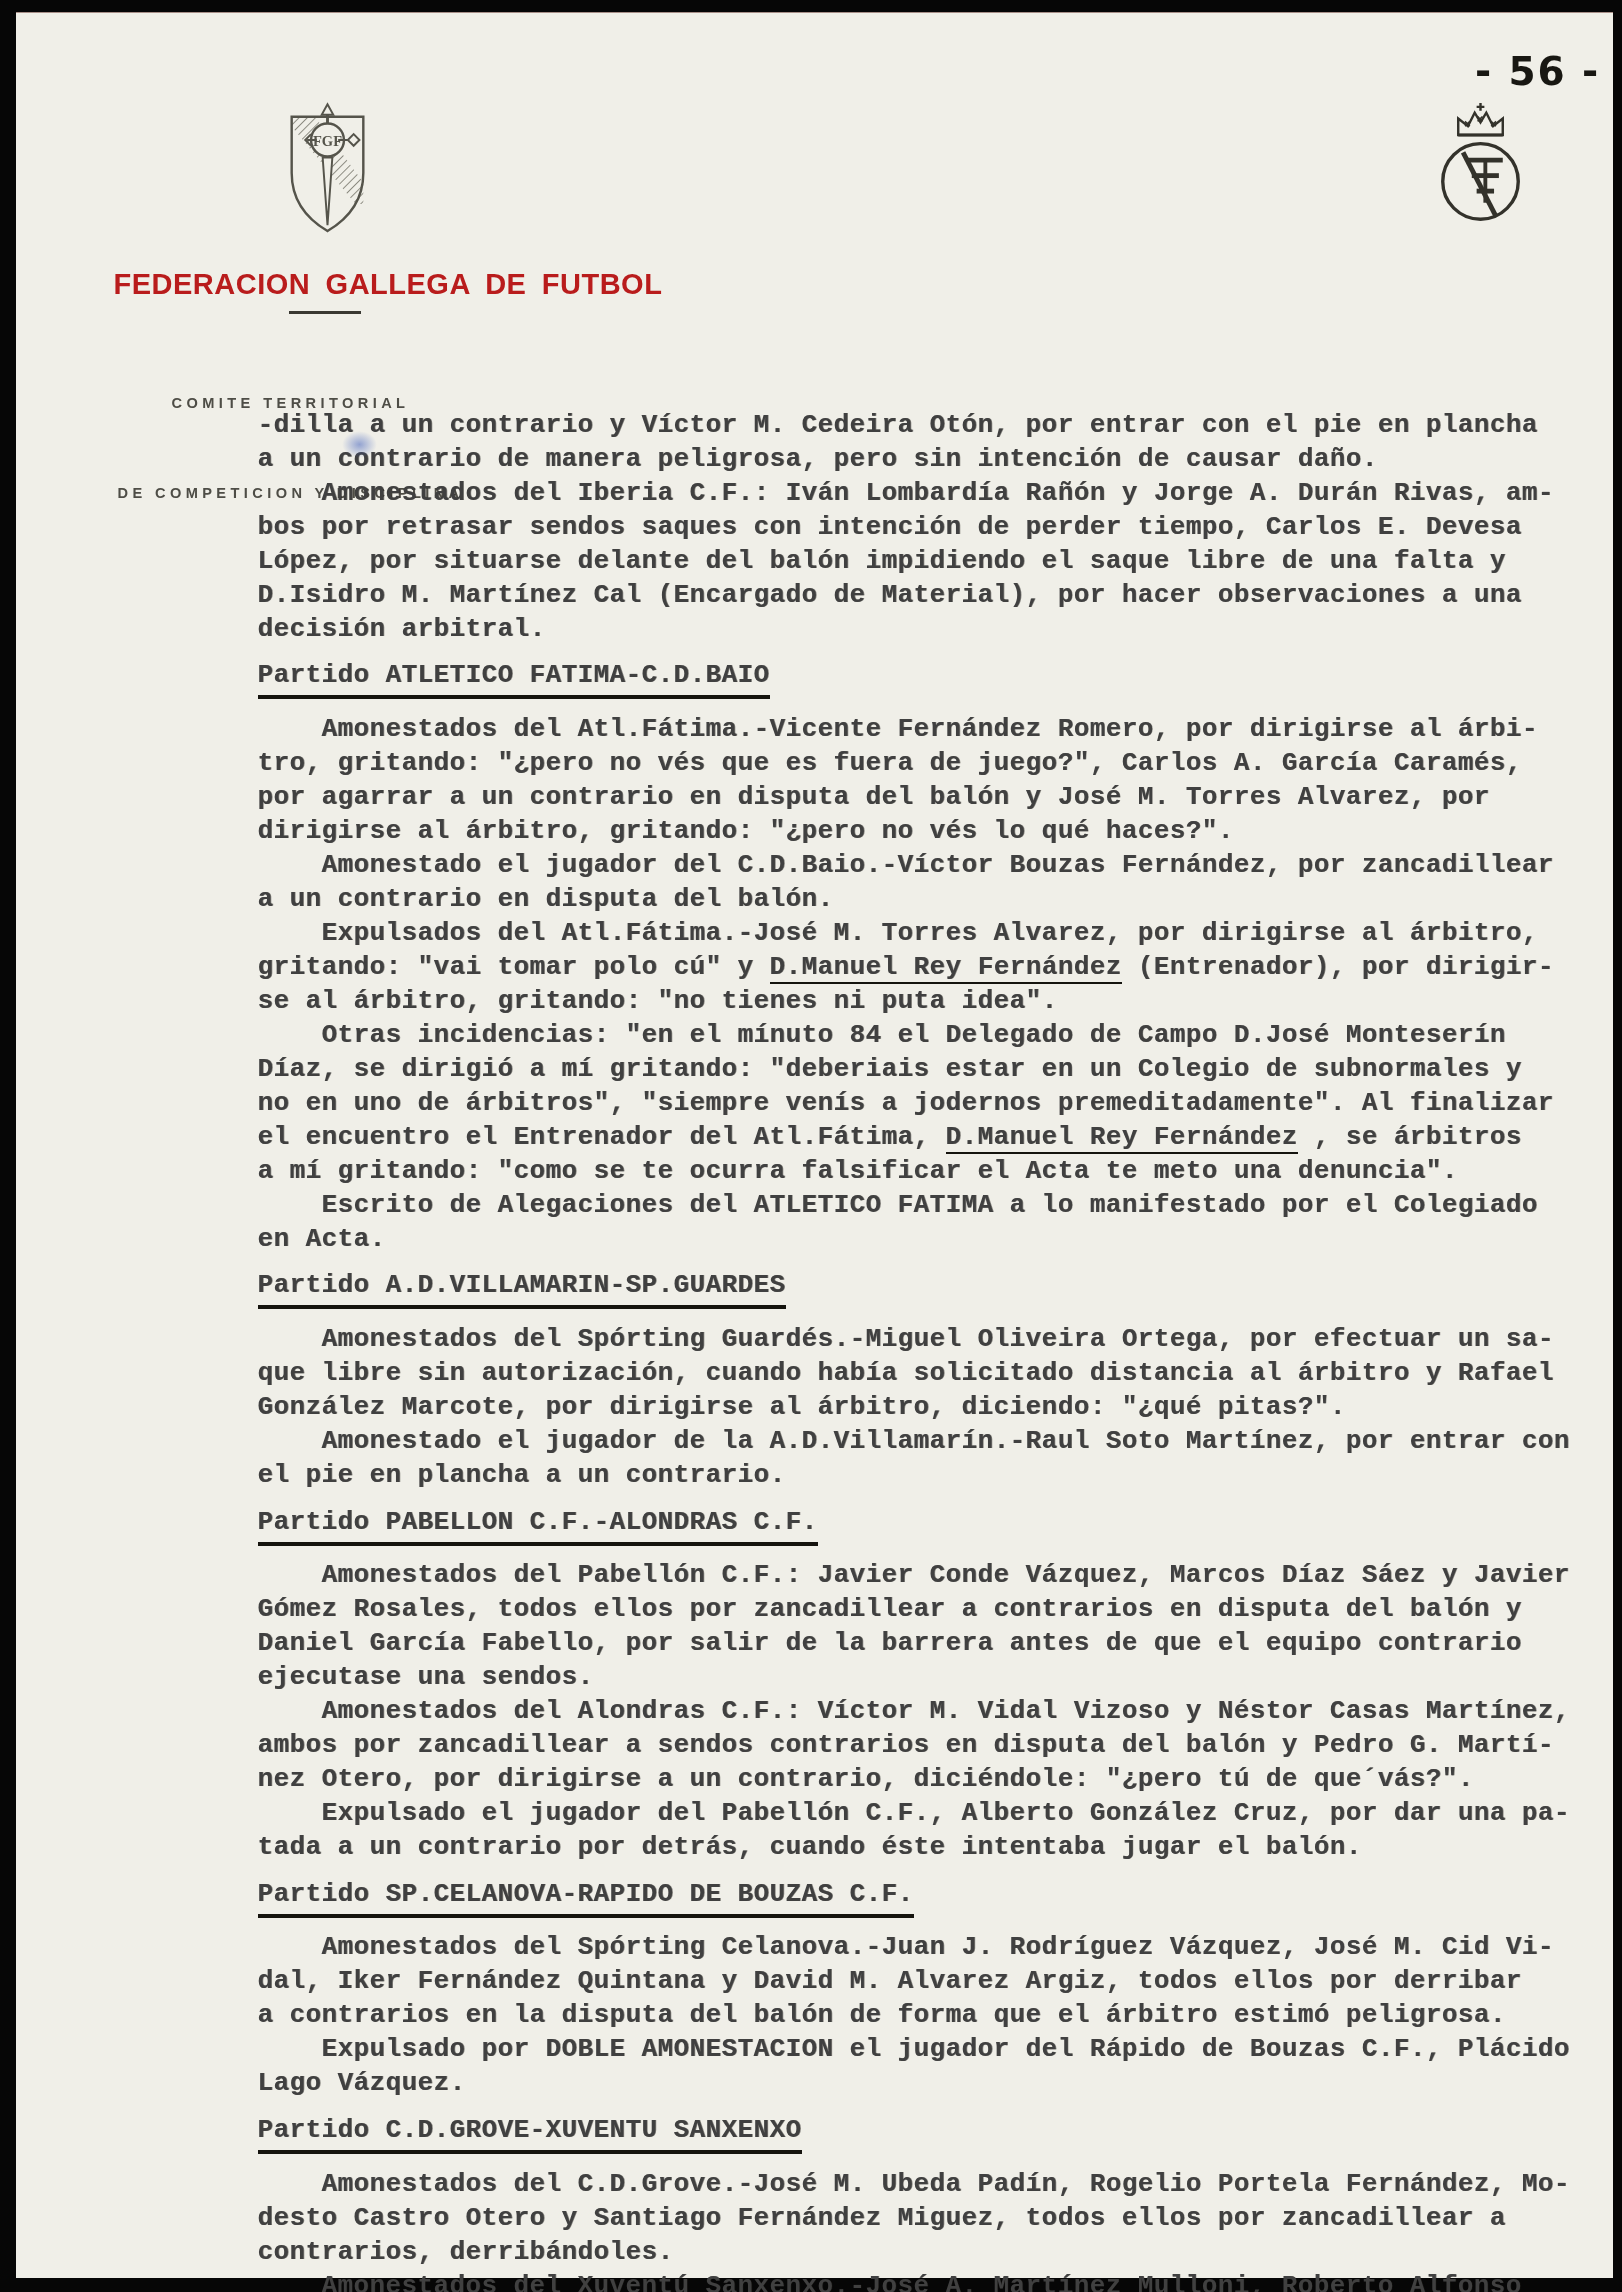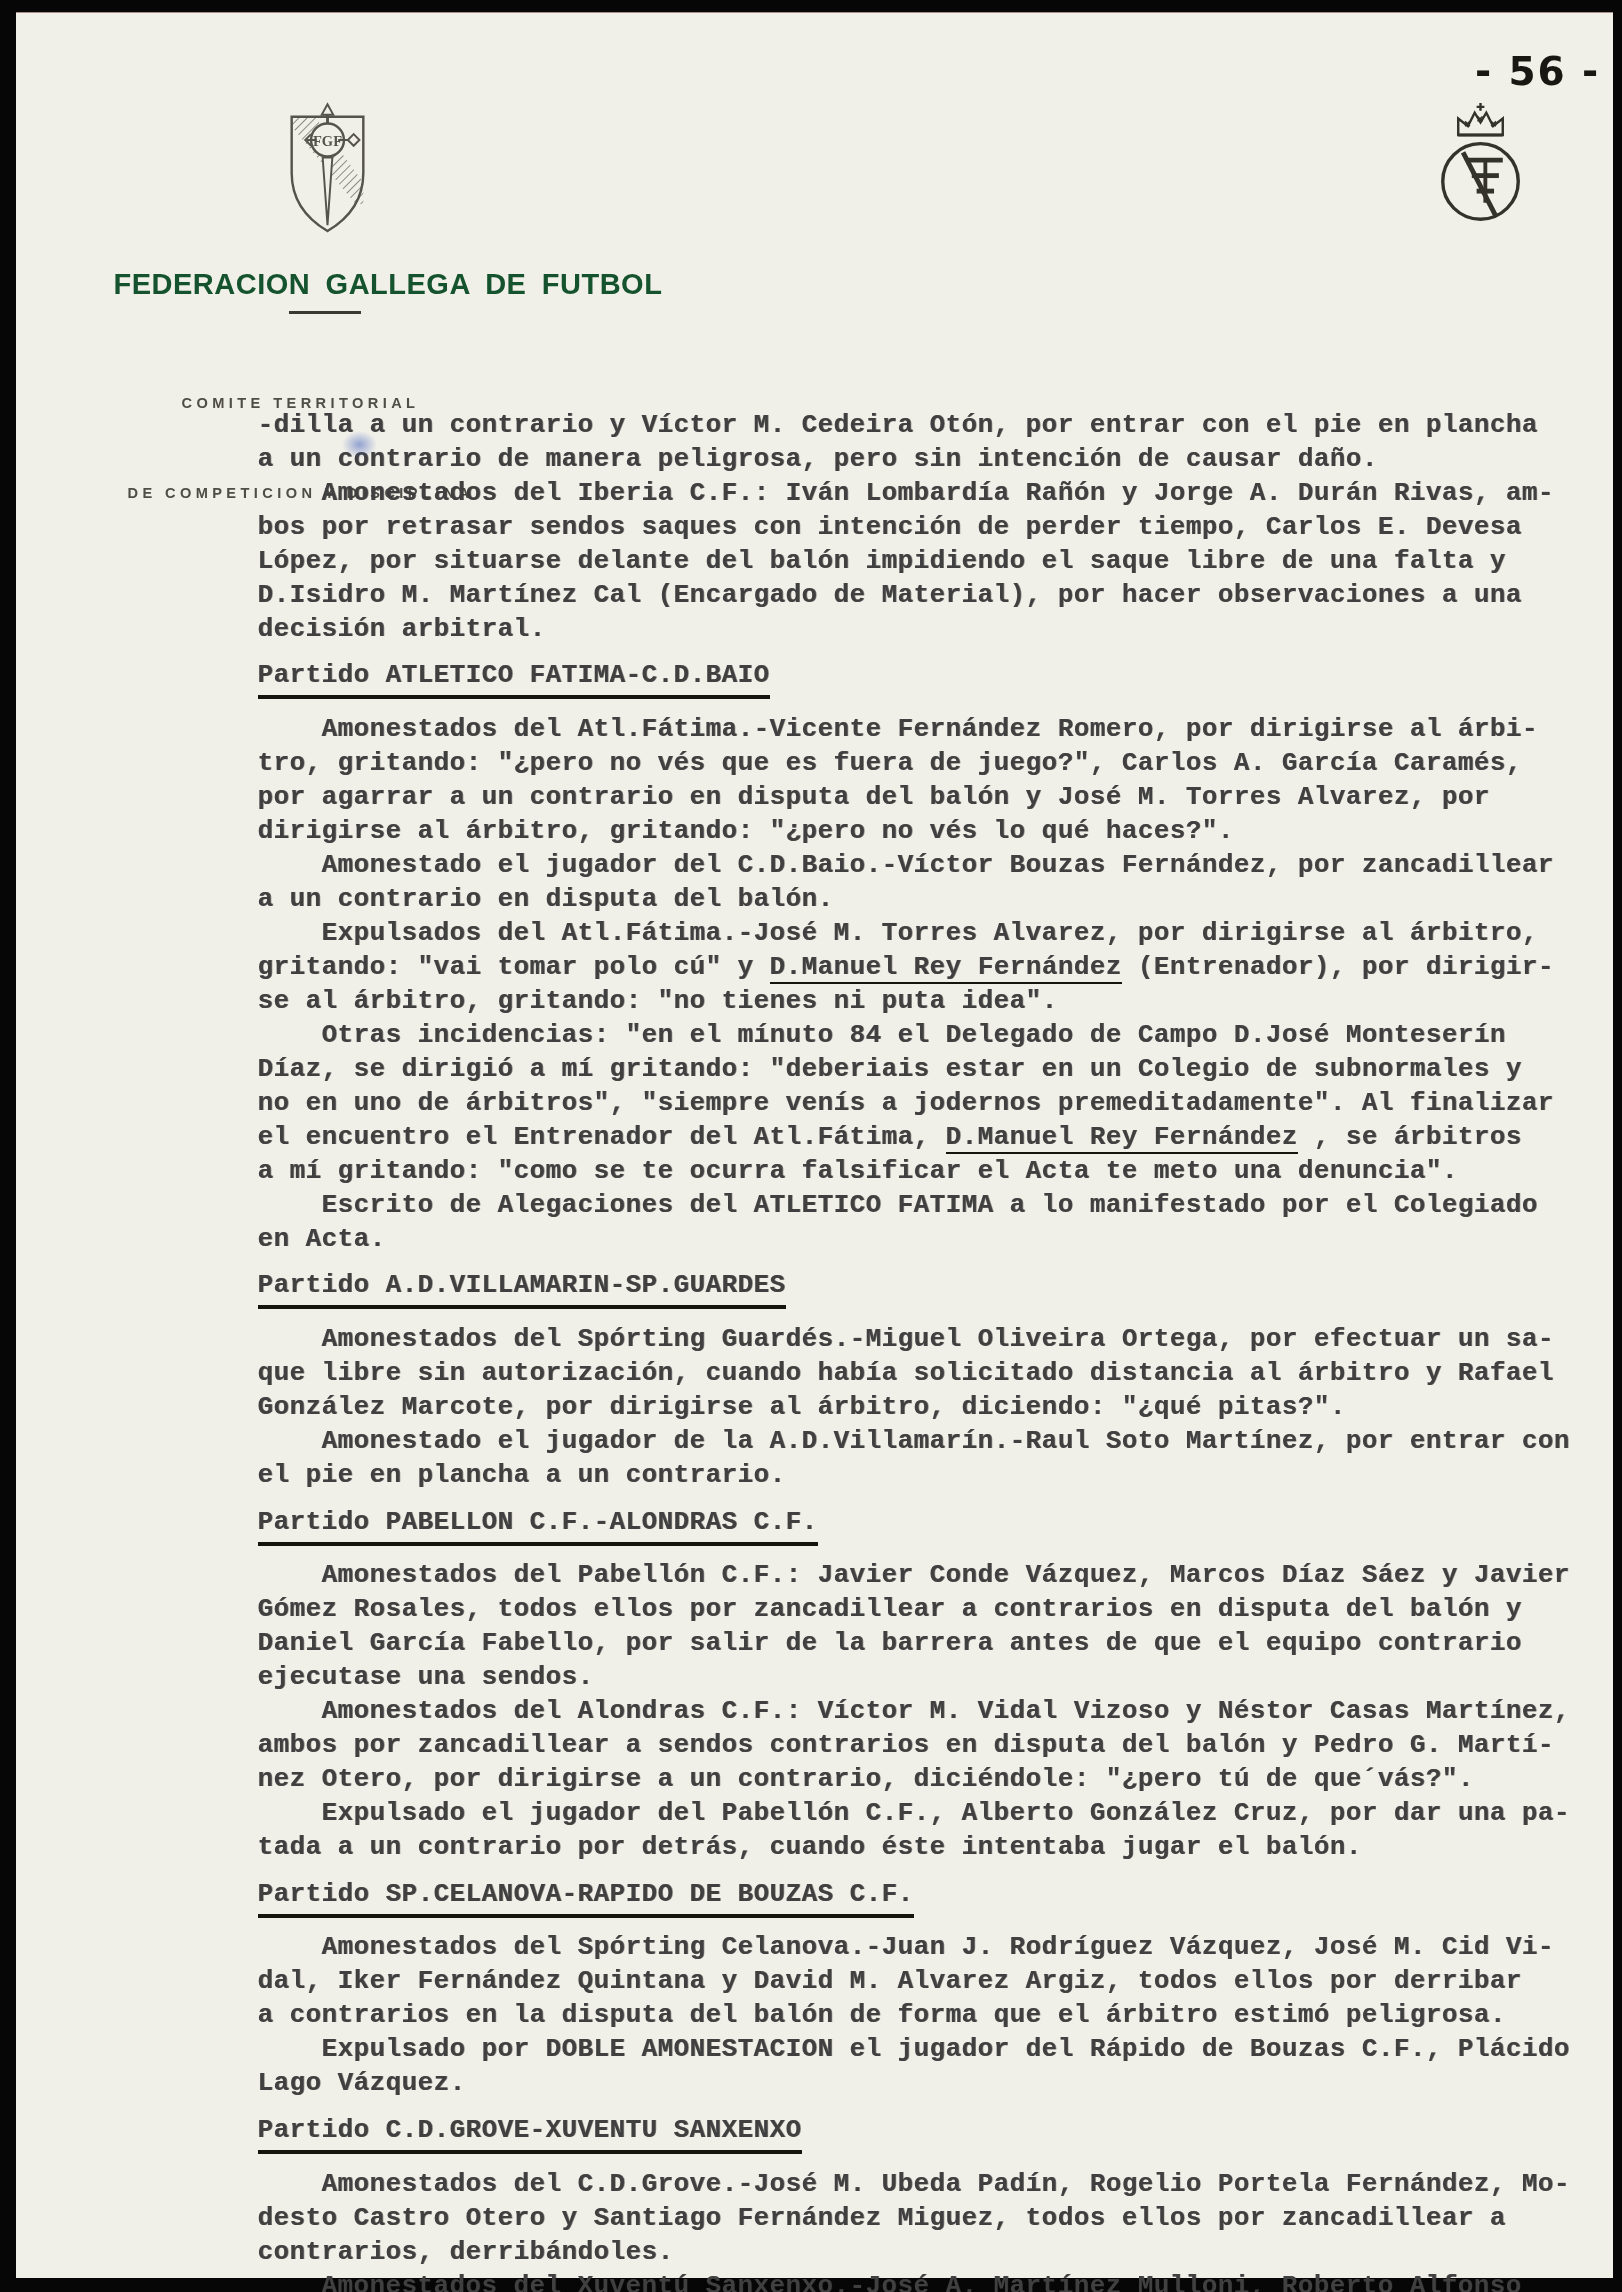--- a/index.html
+++ b/index.html
@@ -2,24 +2,24 @@
 <html><head>
 <meta charset="utf-8">
 <style>
   html,body{margin:0;padding:0;background:#222;}
   .screen{position:relative;width:1622px;height:2293px;background:#060606;overflow:hidden;
           font-family:"Liberation Mono",monospace;}
   .paper{position:absolute;left:15.5px;top:11.6px;right:8.7px;bottom:14.6px;background:#f0efe8;}
   .paper::before{content:"";position:absolute;left:0;top:0;right:0;height:1.9px;background:#6e4038;opacity:.55;}
   
   .org-title{position:absolute;left:98px;top:256px;font-family:"Liberation Sans",sans-serif;
-             font-size:29px;font-weight:700;letter-spacing:0.5px;word-spacing:6.8px;color:#14532d;
+             font-size:29px;font-weight:700;letter-spacing:0.5px;word-spacing:6.8px;color:#b91c1c;
              white-space:pre;}
   .org-divider{position:absolute;left:273px;top:299px;width:72px;height:3.9px;background:#3a3932;}
-  .committee{position:absolute;left:53px;top:316px;width:464px;text-align:center;
+  .committee{position:absolute;left:43px;top:316px;width:464px;text-align:center;
              font-family:"Liberation Sans",sans-serif;font-size:14.6px;font-weight:700;
              letter-spacing:4.4px;color:#4e4d46;line-height:30px;white-space:pre;}
   .page-number{position:absolute;left:1454px;top:37px;width:136px;text-align:center;
                font-family:"DejaVu Sans",sans-serif;font-size:39px;font-weight:700;color:#181712;
                letter-spacing:1.9px;white-space:pre;}
   .shield-crest{position:absolute;left:266px;top:89px;width:91px;height:138px;}
   .crown-crest{position:absolute;left:1419px;top:88px;width:91px;height:128px;}
   
   .doc-body{position:absolute;left:242px;top:396px;width:1359px;color:#404040;
             font-size:26px;font-weight:700;letter-spacing:0.4px;

